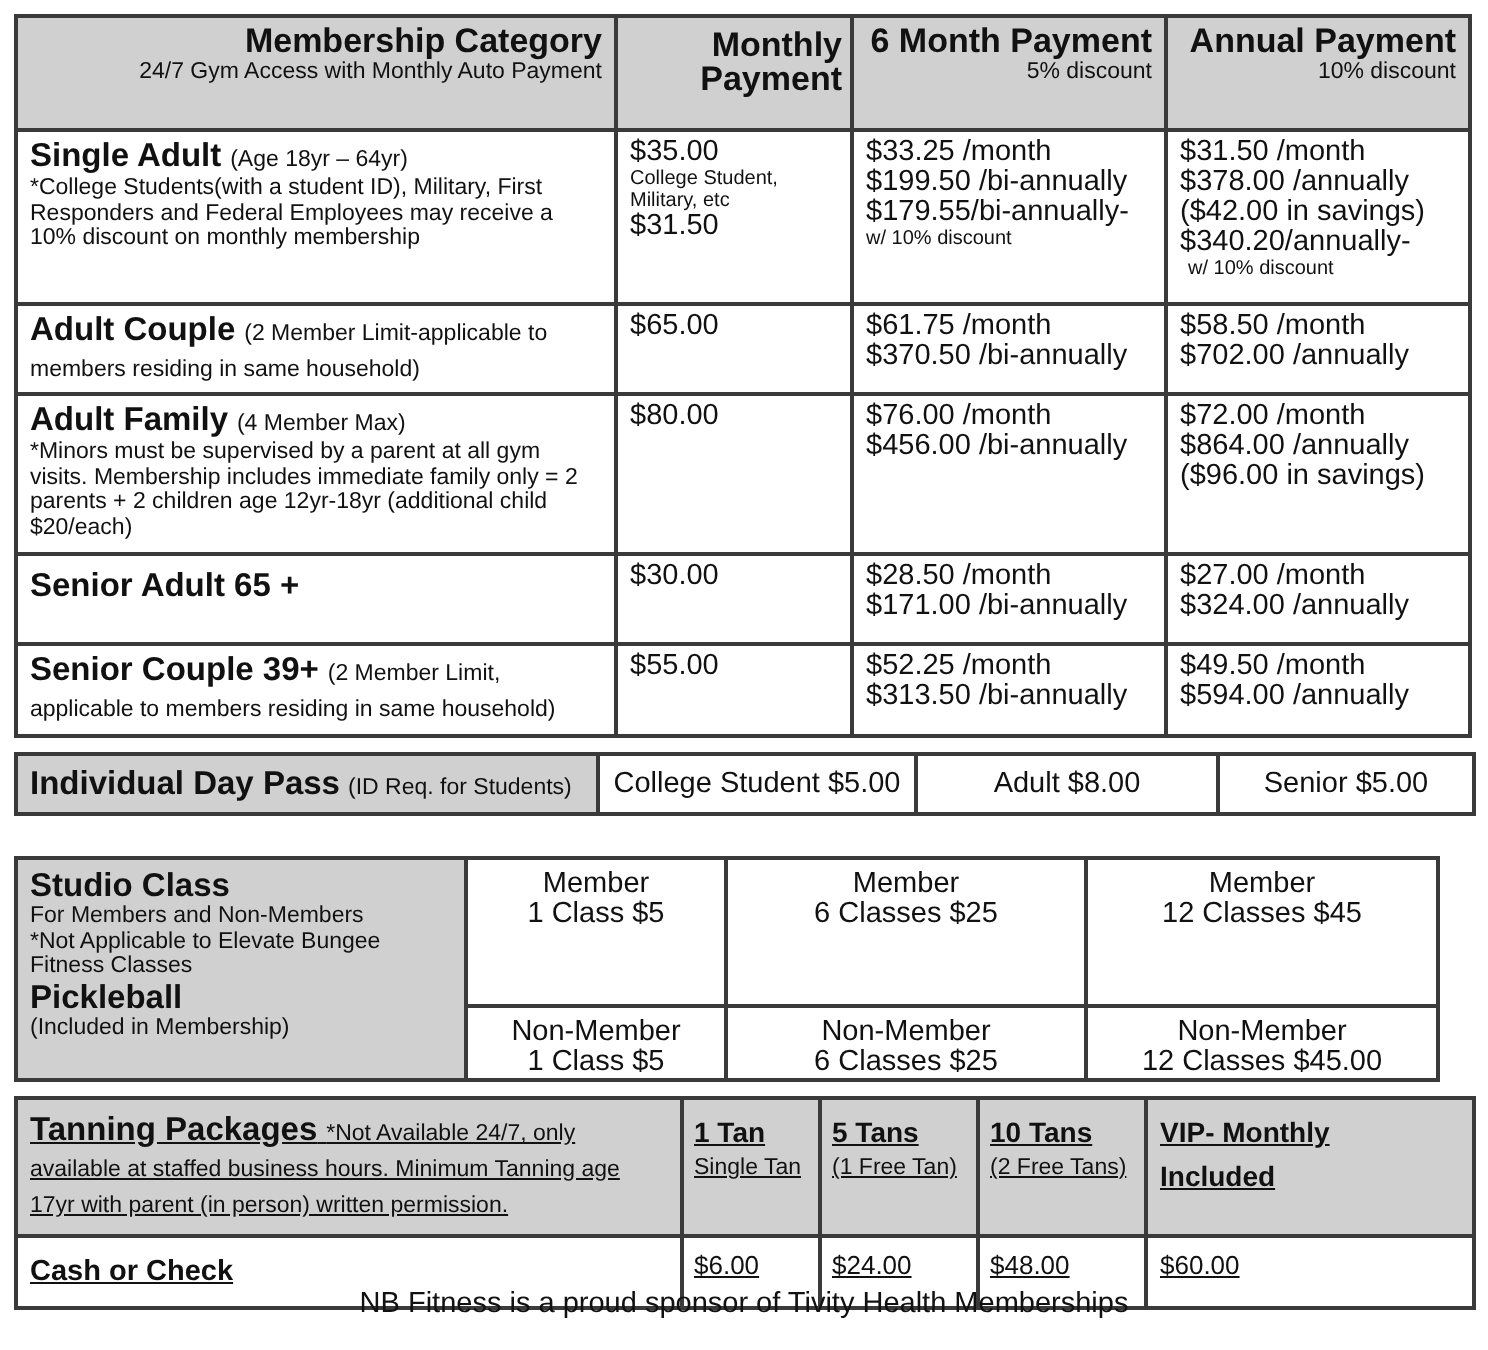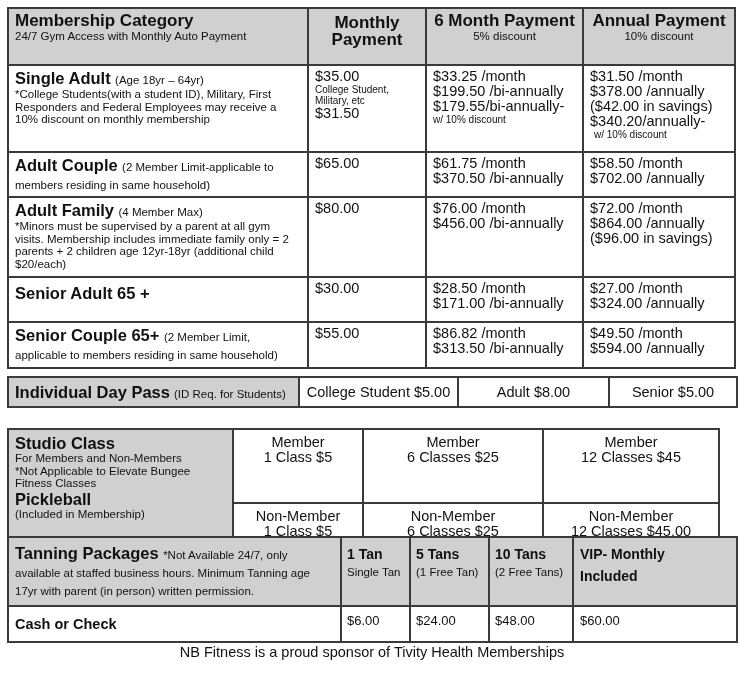--- a/index.html
+++ b/index.html
@@ -9,28 +9,28 @@
   .gray{background:#d0d0d0;}
   .b{font-weight:bold;}
   .big{font-size:16.5px;font-weight:bold;line-height:18px;}
   .sm{font-size:11.5px;line-height:12.5px;}
   .xs{font-size:10px;line-height:11px;}
   .price{font-size:14.5px;line-height:15px;}
   .ctr{text-align:center;}
   .cell{padding:3px 6px;}
   
   #main{left:7px;top:7px;width:727px;}
-  #main td.h{height:45px;}
+  #main td.h{height:45px;text-align:right;}
   
   #day{left:7px;top:376px;width:729px;border-radius:11px;}
   #day td{height:28px;vertical-align:middle;font-size:14.5px;}
   
   #studio{left:7px;top:428px;width:711px;}
   
-  #tan{left:7px;top:536px;width:729px;}
+  #tan{left:7px;top:548px;width:729px;text-decoration:underline;}
   #footer{position:absolute;left:0;width:744px;top:644px;text-align:center;font-size:14.5px;}
 </style>
 </head>
 <body>
 
 <table id="main">
   <colgroup>
       <col style="width:300px">
       <col style="width:118px">
       <col style="width:157px">
@@ -128,27 +128,27 @@
       <div class="price">$171.00 /bi-annually</div>
     </td>
     <td class="cell">
       <div class="price">$27.00 /month</div>
       <div class="price">$324.00 /annually</div>
     </td>
   </tr>
 
   <tr style="height:46px">
     <td class="cell">
-      <div><span class="big">Senior Couple 65+</span> <span class="sm">(2 Member Limit, applicable to members residing in same household)</span></div>
+      <div><span class="big">Senior Couple 39+</span> <span class="sm">(2 Member Limit, applicable to members residing in same household)</span></div>
     </td>
     <td class="cell">
       <div class="price">$55.00</div>
     </td>
     <td class="cell">
-      <div class="price">$86.82 /month</div>
+      <div class="price">$52.25 /month</div>
       <div class="price">$313.50 /bi-annually</div>
     </td>
     <td class="cell">
       <div class="price">$49.50 /month</div>
       <div class="price">$594.00 /annually</div>
     </td>
   </tr>
 </tbody>
   </table>
 

